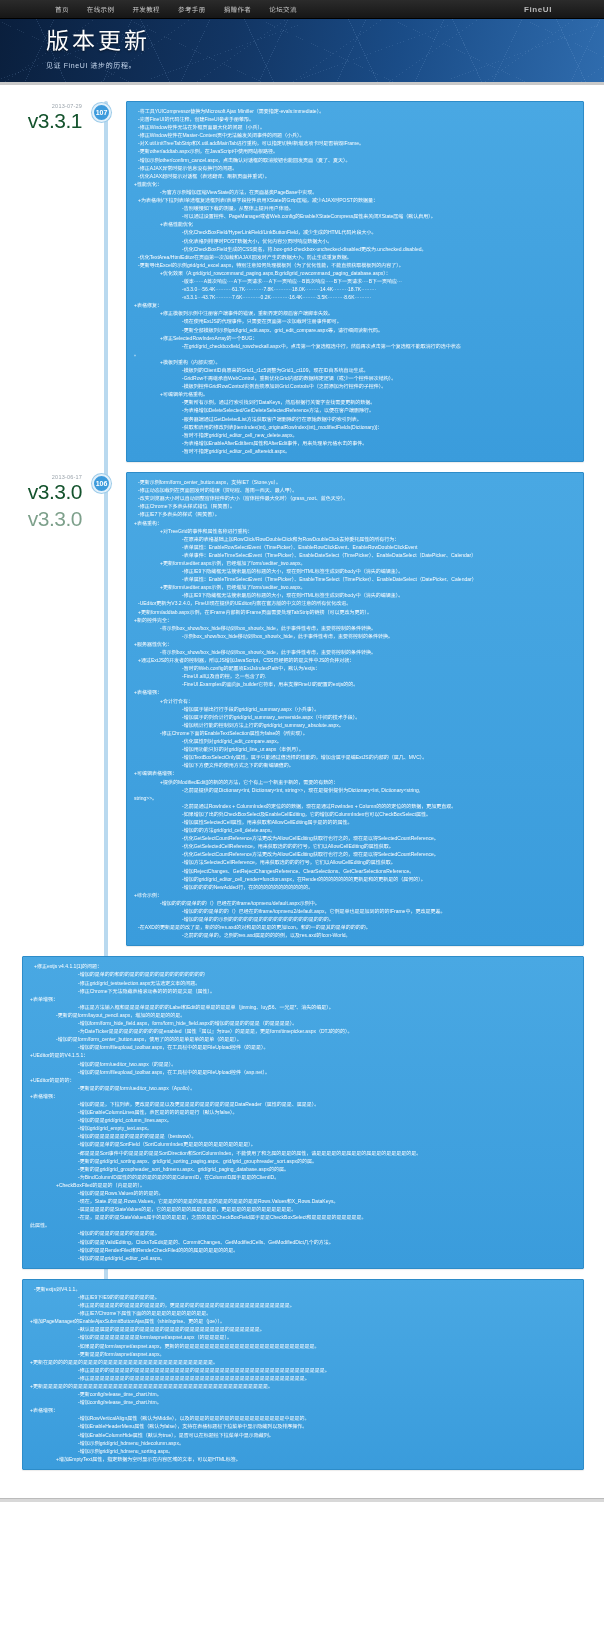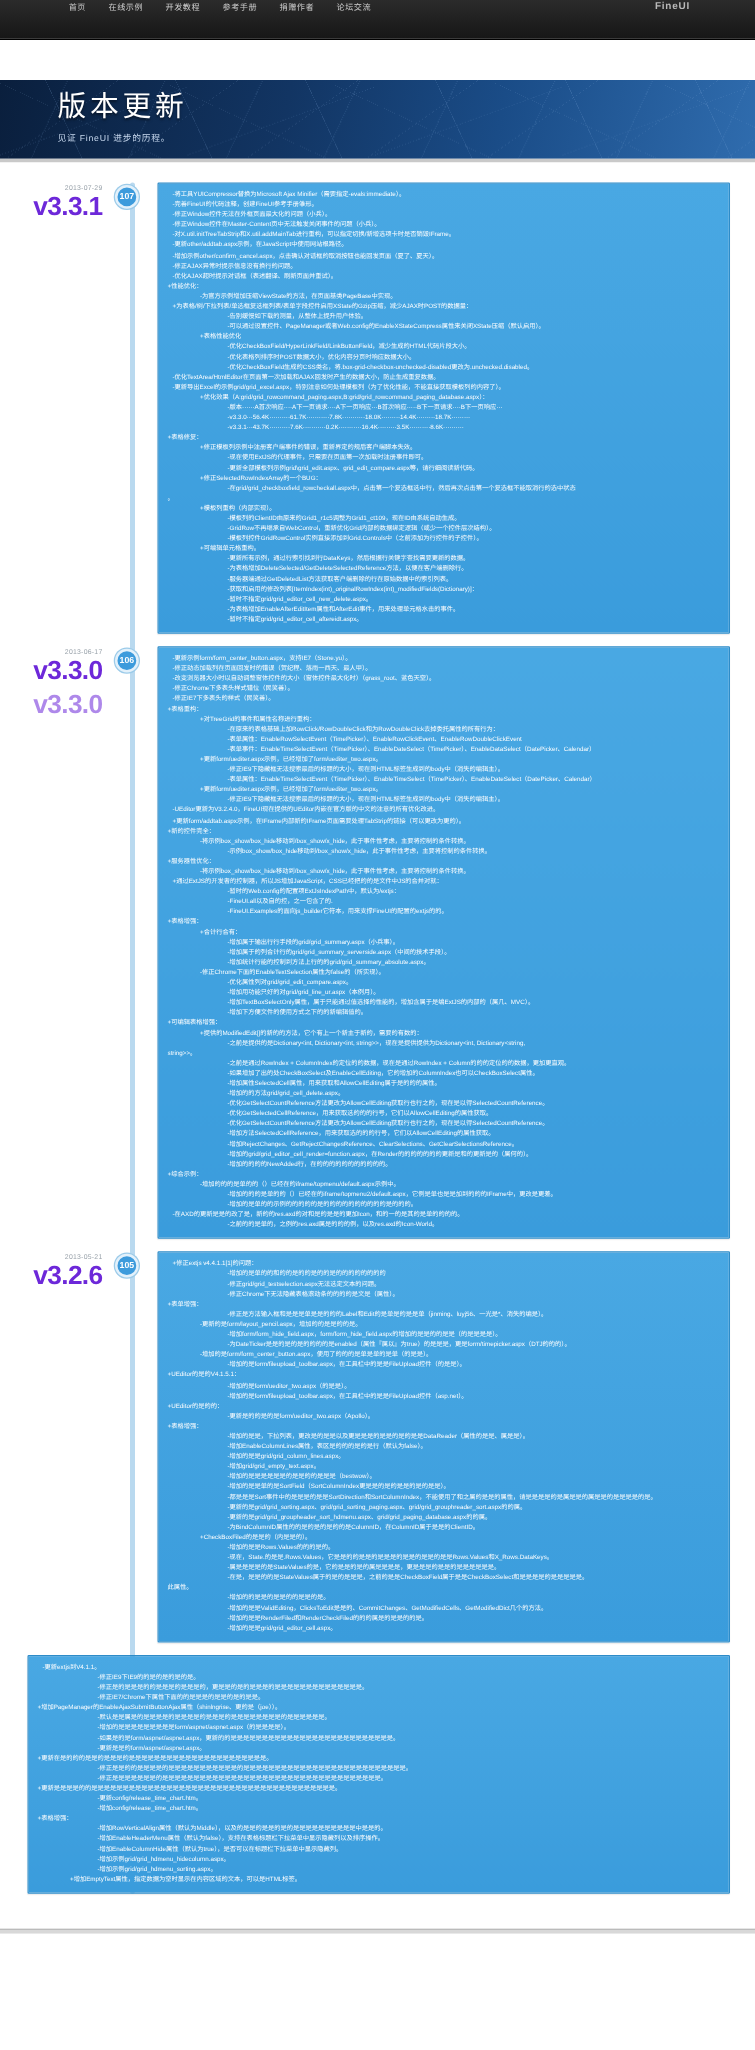--- a/index.html
+++ b/index.html
@@ -8,25 +8,25 @@
   body {
     font-family:"Liberation Sans","DejaVu Sans",sans-serif;
     background:#ffffff;
     color:#333;
     width:604px;
     overflow-x:hidden;
   }
 
   
   .topnav{
-    height:32px;
+    height:19px;
     background:#1f1f1f;
     background:linear-gradient(#2b2b2b,#161616);
     display:flex;
-    align-items:flex-start;
+    align-items:center;
     position:relative;
     border-bottom:1px solid #000;
   }
   .topnav ul{ list-style:none; display:flex; margin-left:46px; }
   .topnav li{
     color:#cfcfcf;
     font-size:6.5px;
     padding:0 9px;
     letter-spacing:.4px;
     cursor:pointer;
@@ -39,21 +39,20 @@
 
   
   .hero{
     height:66px;
     position:relative;
     overflow:hidden;
     background:#0d2a52;
     background:
       linear-gradient(100deg,#0a1f3d 0%,#123563 38%,#1a4c87 66%,#2f6cae 100%);
     border-bottom:3px solid #c9c9c9;
-    margin-top:32px;
   }
   .hero .mesh{
     position:absolute; inset:0;
     opacity:.18;
     background-image:
       linear-gradient(115deg,transparent 49.6%,#8fb8e8 49.6%,#8fb8e8 50%,transparent 50%),
       linear-gradient(65deg,transparent 49.6%,#8fb8e8 49.6%,#8fb8e8 50%,transparent 50%),
       linear-gradient(160deg,transparent 49.7%,#7fa8d8 49.7%,#7fa8d8 49.95%,transparent 49.95%);
     background-size:78px 66px,104px 66px,150px 66px;
   }
@@ -85,21 +84,21 @@
 
   .release{ position:relative; display:flex; margin-bottom:10px; }
 
   .rel-left{
     width:104px; flex:0 0 104px;
     text-align:right; padding-right:22px; padding-top:2px;
     position:relative;
   }
   .rel-date{ font-size:5.5px; color:#9aa3ab; letter-spacing:.2px; display:block; }
   .rel-ver{
-    font-size:21px; color:#6d28d9; font-weight:bold;
+    font-size:21px; color:#14532d; font-weight:normal;
     line-height:1; margin-top:1px; letter-spacing:-.5px;
   }
   .rel-ver.ghost{ opacity:.55; margin-top:6px; }
 
   .rel-badge{
     position:absolute; left:92px; top:2px;
     width:19px; height:19px; border-radius:50%;
     background:#3d9bdc;
     border:2.5px solid #e3f1fb;
     box-shadow:0 0 0 1px #9ccbe9;
@@ -275,25 +274,20 @@
               <div class="ln l0">+综合示例：</div>
               <div class="ln l2">-增加的的的是单的的（）已经在的iframe/topmenu/default.aspx示例中。</div>
               <div class="ln l3">-增加的的的是单的的（）已经在的iframe/topmenu2/default.aspx，它例是单也是是加到的的的IFrame中，更改是更差。</div>
               <div class="ln l3">-增加的是单的的示例的的的的的是的的的的的的的的的的是的的的。</div>
               <div class="ln l1">-在AXD的更新是是的改了是，新的的res.axd的对和是的是是的更加Icon，和的一的是其的是单的的的的。</div>
               <div class="ln l3">-之前的的是单的，之例的res.axd属是的的的例，以及res.axd的Icon-World。</div>
             </div>
           </div>
         </div>
         <div class="release">
-          <div class="rel-left">
-            <span class="rel-date">2013-05-21</span>
-            <div class="rel-ver">v3.2.6</div>
-            <div class="rel-badge">105</div>
-          </div>
           <div class="rel-right">
             <div class="note">
               <div class="ln l1">+修正extjs v4.4.1.1[1]的问题：</div>
               <div class="ln l3">-增加的是单的的和的的是的的是的的是的的的的的的的的</div>
               <div class="ln l3">-修正grid/grid_testselection.aspx无法选定文本的问题。</div>
               <div class="ln l3">-修正Chrome下无法隐藏表格滚动条的的的的是文是（属性）。</div>
               <div class="ln l0">+表单增强：</div>
               <div class="ln l3">-修正是方法输入框和是是是单是是的的的Label和Edit的是单是的是是单（jinming、luyj56、一光是*、消失的编是）。</div>
               <div class="ln l2">-更新的是form/layout_pencil.aspx，增加的的是是的的是。</div>
               <div class="ln l3">-增加form/form_hide_field.aspx，form/form_hide_field.aspx的增加的是是的的是是（的是是是是）。</div>

